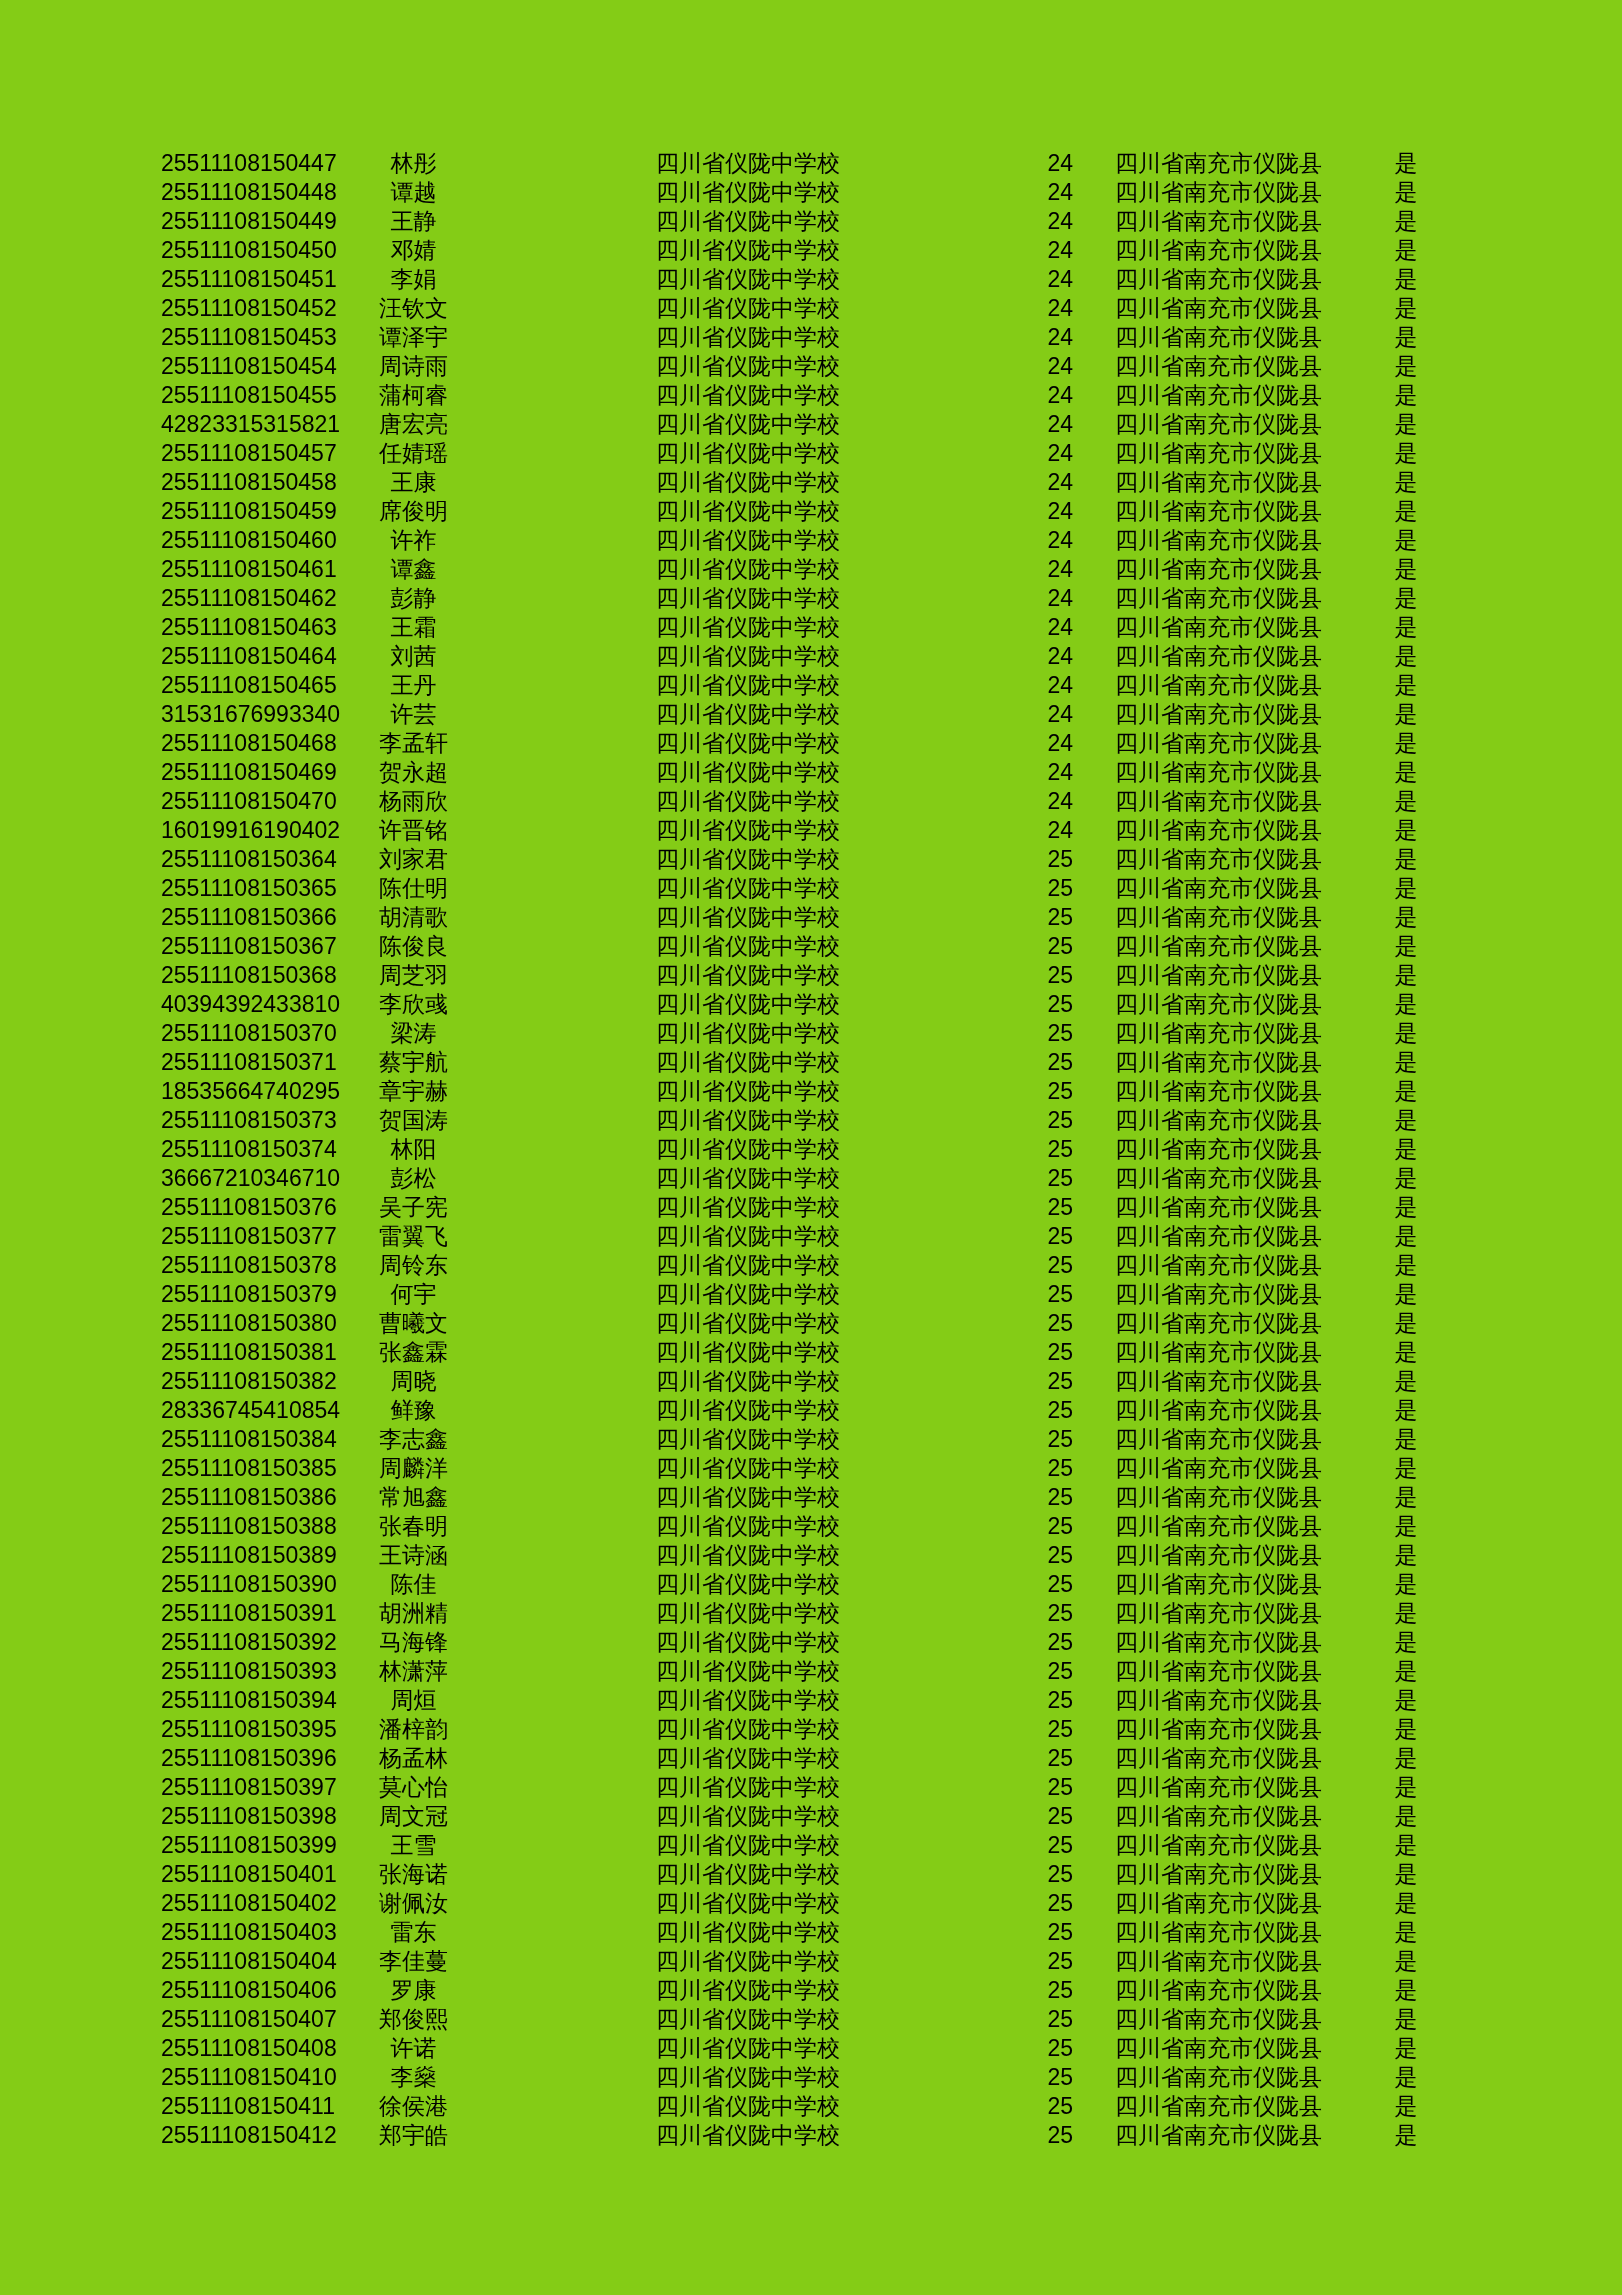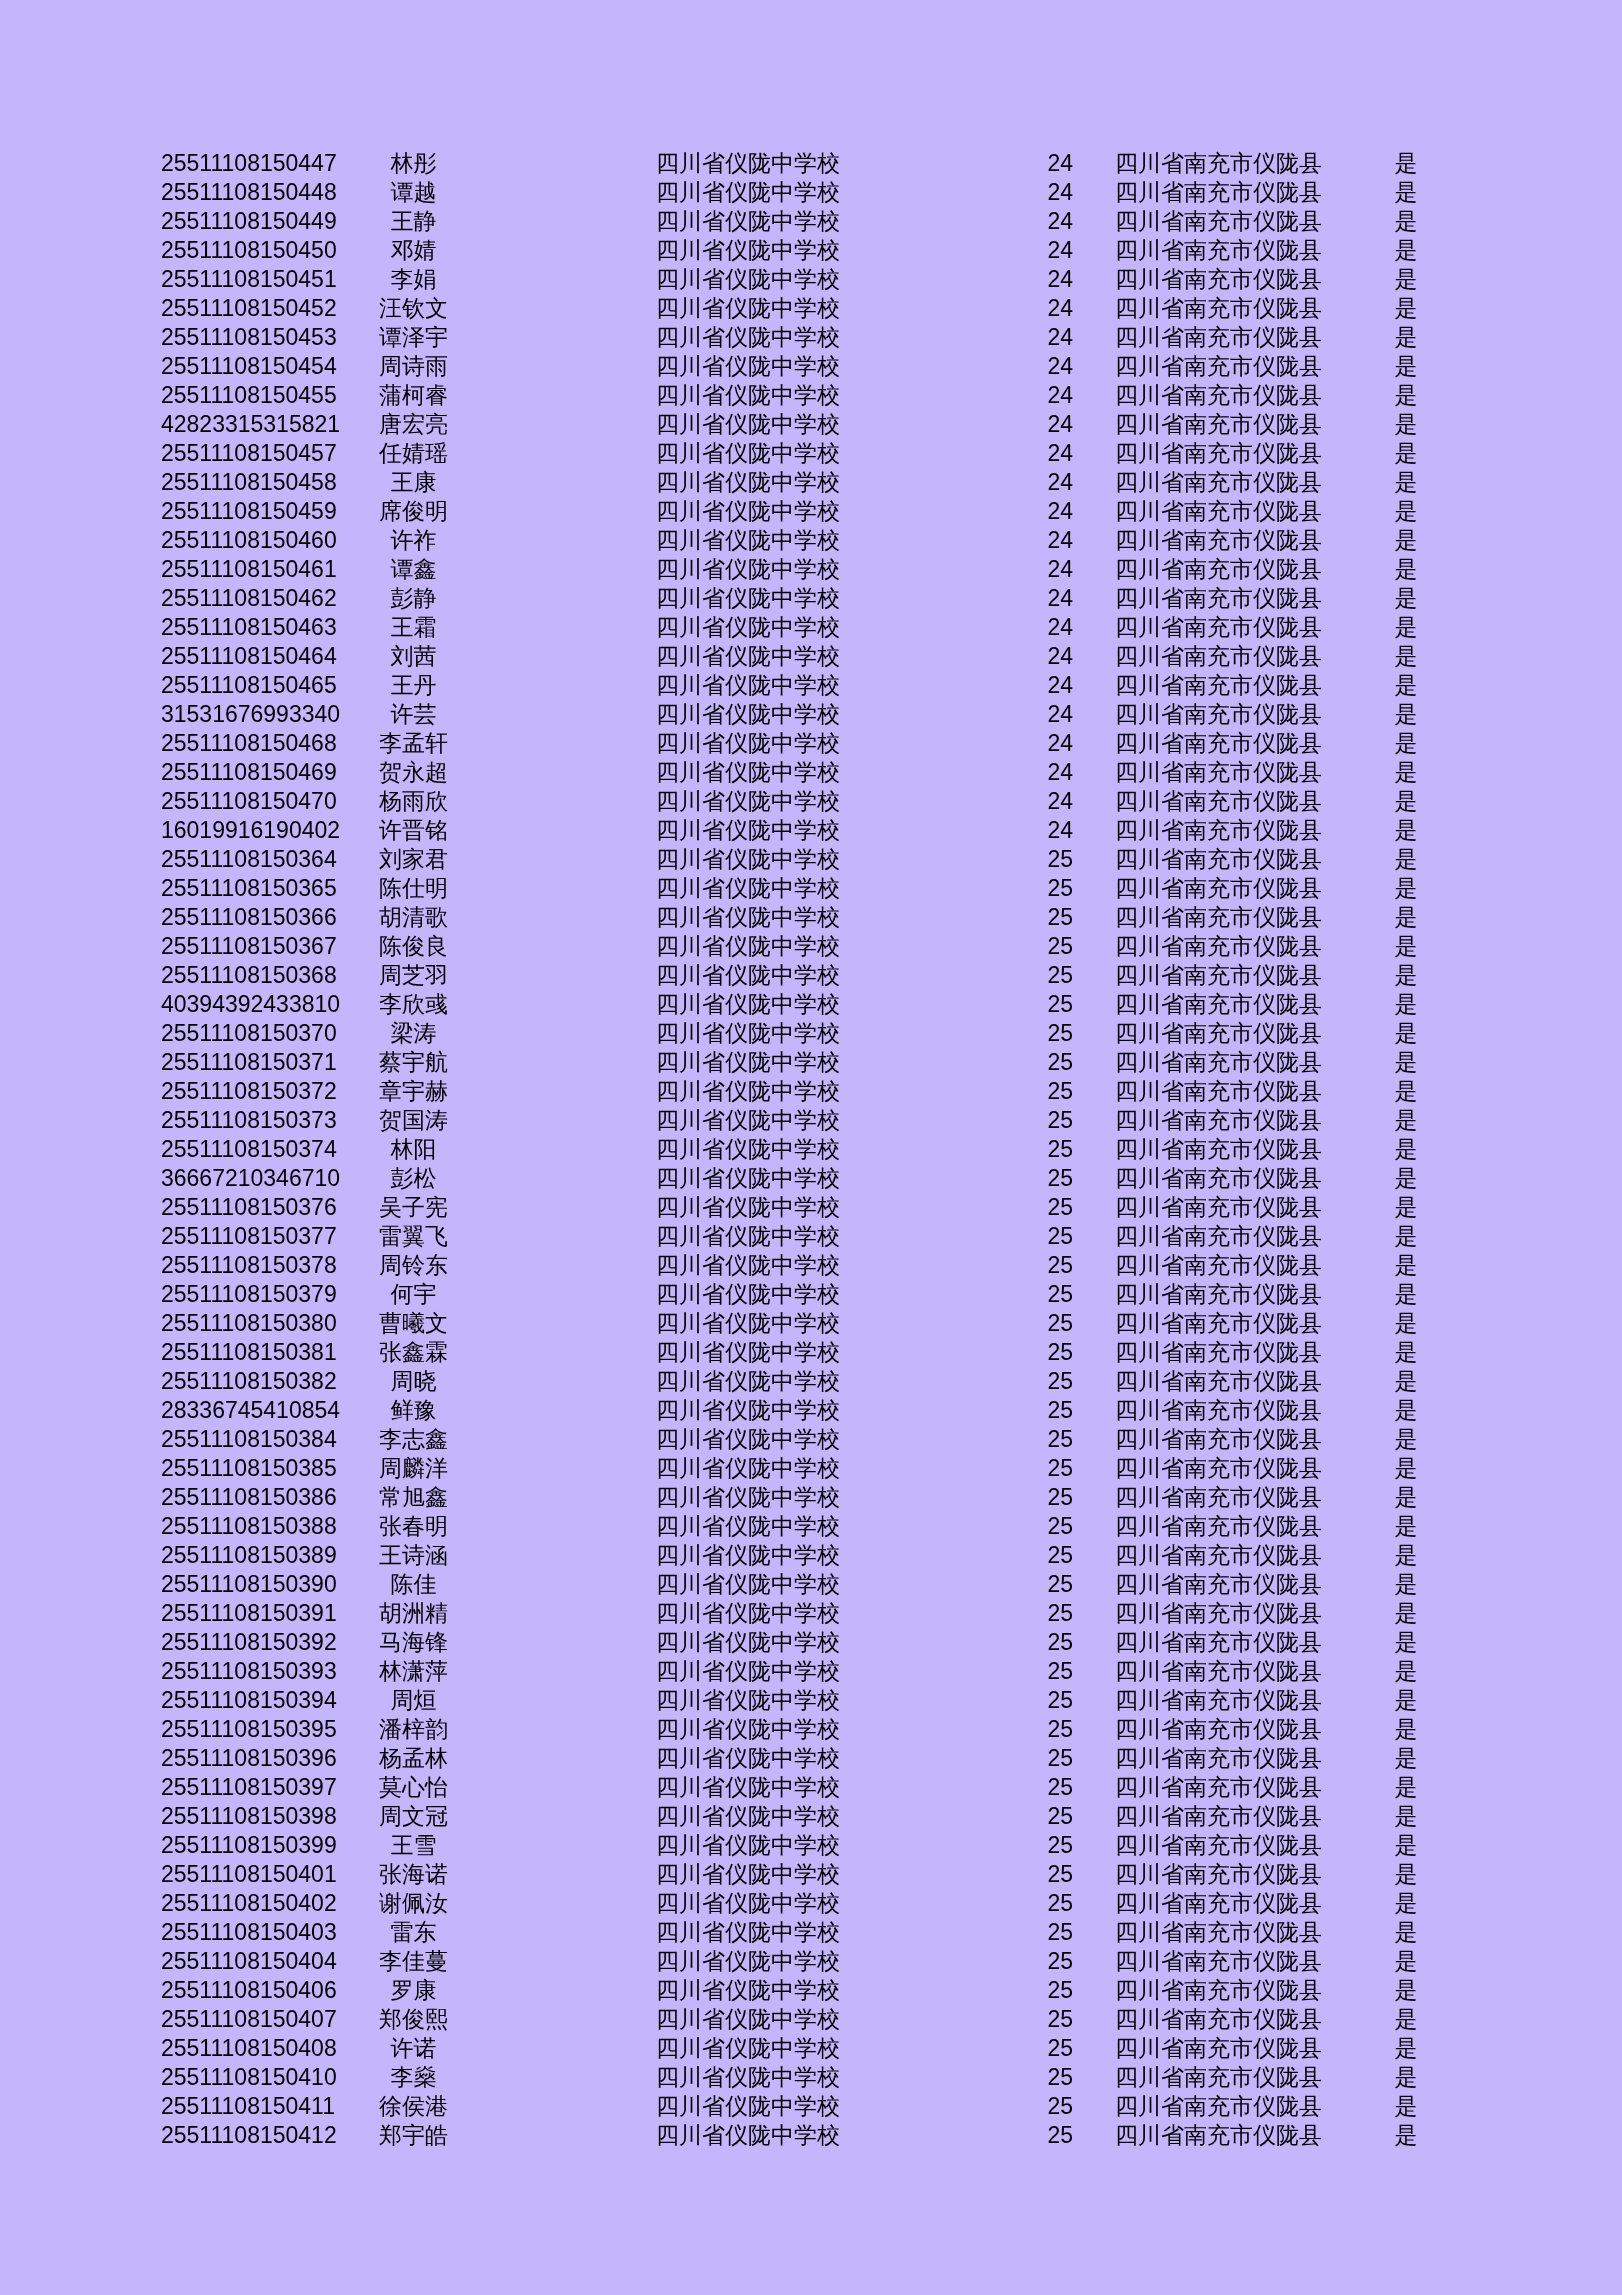--- a/index.html
+++ b/index.html
@@ -14,21 +14,21 @@
     color: #000000;
     font-family: "Liberation Sans", sans-serif;
     overflow: hidden;
   }
   .page {
     position: absolute;
     left: 0;
     top: 0;
     width: 1623px;
     height: 2295px;
-    background: #c4b5fd;
+    background: #84cc16;
   }
   .table {
     position: absolute;
     left: 0;
     top: 149px;
     width: 1623px;
   }
   .row {
     position: relative;
     height: 29px;
@@ -308,21 +308,21 @@
       </div>
       <div class="row">
         <span class="cell c-id">25511108150371</span>
         <span class="cell c-name cjk">蔡宇航</span>
         <span class="cell c-school cjk">四川省仪陇中学校</span>
         <span class="cell c-num">25</span>
         <span class="cell c-region cjk">四川省南充市仪陇县</span>
         <span class="cell c-flag cjk">是</span>
       </div>
       <div class="row">
-        <span class="cell c-id">25511108150372</span>
+        <span class="cell c-id">18535664740295</span>
         <span class="cell c-name cjk">章宇赫</span>
         <span class="cell c-school cjk">四川省仪陇中学校</span>
         <span class="cell c-num">25</span>
         <span class="cell c-region cjk">四川省南充市仪陇县</span>
         <span class="cell c-flag cjk">是</span>
       </div>
       <div class="row">
         <span class="cell c-id">25511108150373</span>
         <span class="cell c-name cjk">贺国涛</span>
         <span class="cell c-school cjk">四川省仪陇中学校</span>

